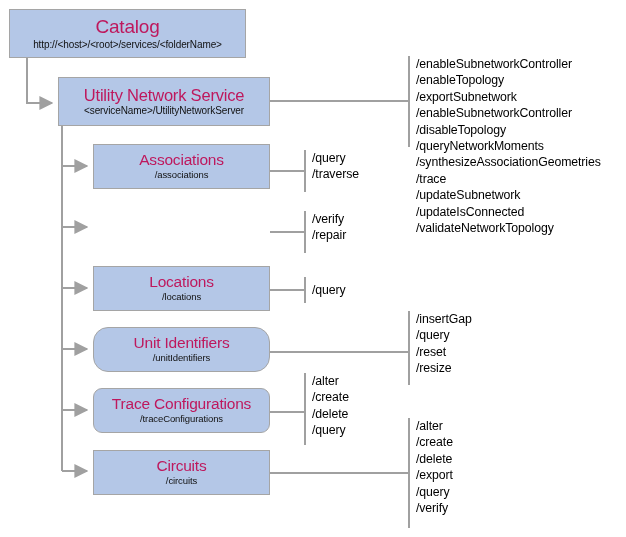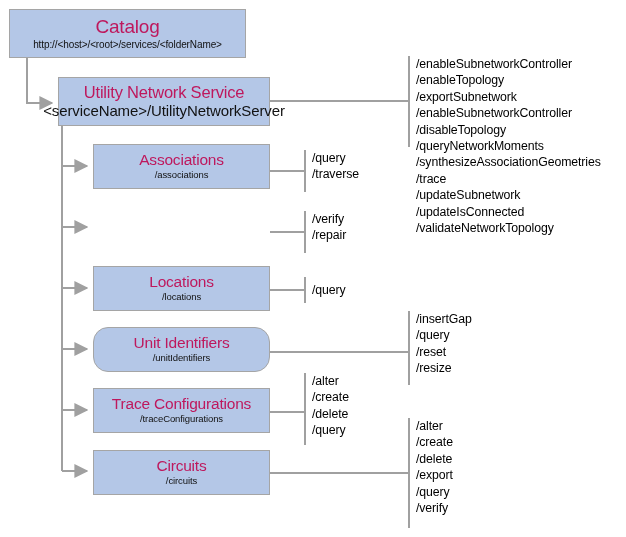--- a/index.html
+++ b/index.html
@@ -46,21 +46,21 @@
   }
   .node .sub {
     font-family: "Liberation Sans", sans-serif;
     color: #111111;
     line-height: 1.1;
     letter-spacing: -0.1px;
   }
   .node-catalog .title { font-size: 19px; }
   .node-catalog .sub   { font-size: 10px; margin-top: 2px; }
   .node-service .title { font-size: 16.5px; }
-  .node-service .sub   { font-size: 15px; margin-top: 1px; }
+  .node-service .sub   { font-size: 10px; margin-top: 1px; }
   .node-child .title   { font-size: 15.5px; }
   .node-child .sub     { font-size: 9.5px; margin-top: 1px; }
 
   .oplist {
     position: absolute;
     font-family: "Liberation Sans", sans-serif;
     font-size: 12.3px;
     line-height: 16.4px;
     color: #000000;
     white-space: nowrap;
@@ -165,21 +165,21 @@
     <div class="title">Unit Identifiers</div>
     <div class="sub">/unitIdentifiers</div>
   </div>
   <div class="oplist" style="left:416px; top:311px;">
     <span class="op">/insertGap</span>
     <span class="op">/query</span>
     <span class="op">/reset</span>
     <span class="op">/resize</span>
   </div>
 
-  <div class="node node-child" style="left:93px; top:388px; width:177px; height:45px;">
+  <div class="node node-child" style="left:93px; top:388px; width:177px; height:45px;border-radius:9px;">
     <div class="title">Trace Configurations</div>
     <div class="sub">/traceConfigurations</div>
   </div>
   <div class="oplist" style="left:312px; top:373px;">
     <span class="op">/alter</span>
     <span class="op">/create</span>
     <span class="op">/delete</span>
     <span class="op">/query</span>
   </div>
 

